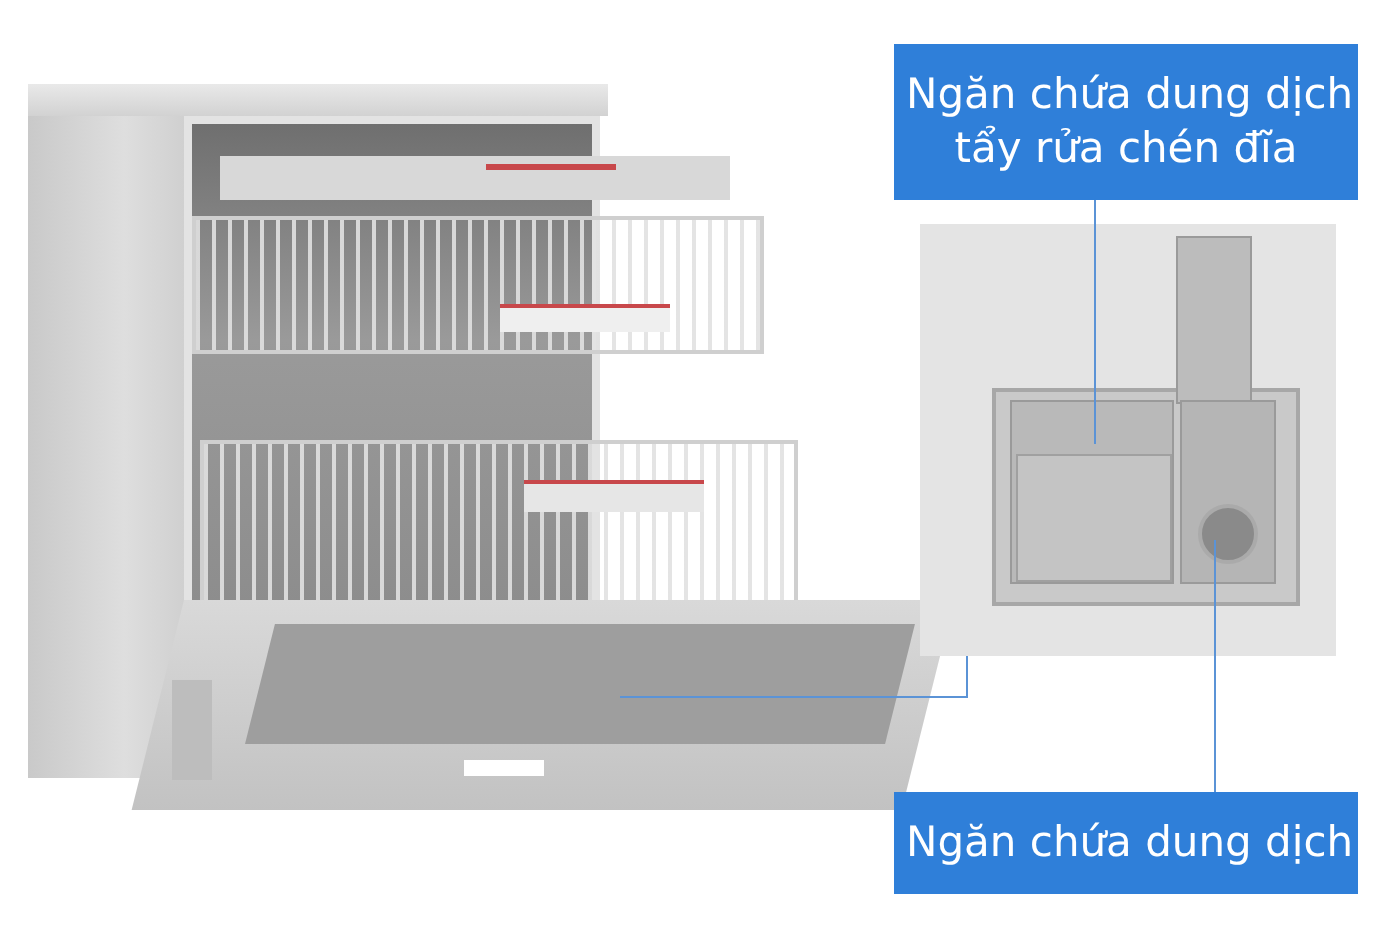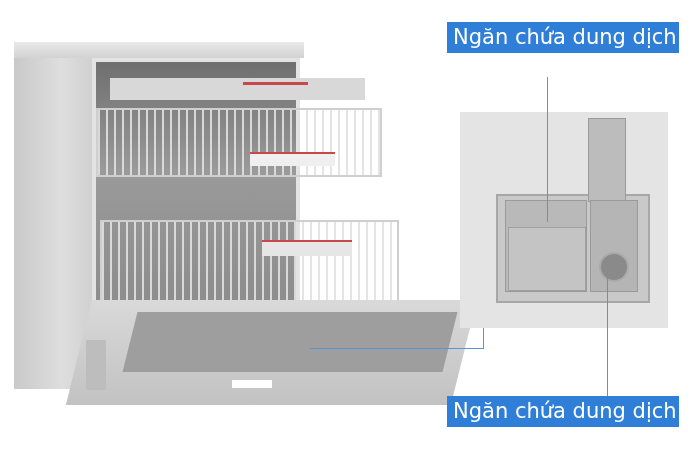--- a/index.html
+++ b/index.html
@@ -1,20 +1,20 @@
 <!DOCTYPE html>
 <html><head>
 <meta charset="utf-8">
 <style>
   html, body { margin:0; padding:0; }
   body { width:700px; height:467px; background:#ffffff; position:relative; overflow:hidden; font-family:"DejaVu Sans", sans-serif; }
   .abs { position:absolute; }
   .label {
     position:absolute; background:#2f7fd9; color:#fff; text-align:center;
-    font-size:21px; line-height:27px; padding:2px 6px; white-space:nowrap;
+    font-size:21px; line-height:27px; padding:12px 6px; white-space:nowrap;
   }
   .line { position:absolute; background:#5b93d6; }
   
   .dw-side { background:linear-gradient(90deg,#c9c9c9,#dedede 60%,#cfcfcf); }
   .dw-top { background:linear-gradient(180deg,#e9e9e9,#d2d2d2); }
   .tub { background:linear-gradient(180deg,#6f6f6f,#9a9a9a 40%,#8a8a8a); }
   .rack { border:2px solid #cfcfcf; background:repeating-linear-gradient(90deg, rgba(225,225,225,.9) 0 2px, transparent 2px 8px); }
   .door { background:linear-gradient(180deg,#d9d9d9,#c2c2c2); }
   .red { background:#c8484b; }
   .inset { background:#e4e4e4; }
@@ -55,16 +55,17 @@
   <div class="abs" style="left:139px;top:140px;width:26px;height:26px;border-radius:50%;background:#8a8a8a;border:2px solid #aaa;"></div>
 </div>
 
 <div class="line" style="left:547px;top:77px;width:1px;height:145px;"></div>
 <div class="line" style="left:607px;top:270px;width:1px;height:128px;"></div>
 <div class="line" style="left:310px;top:348px;width:174px;height:1px;"></div>
 <div class="line" style="left:483px;top:328px;width:1px;height:21px;"></div>
 
 <div class="label" style="left:447px;top:22px;width:220px;">
   <div>Ngăn chứa dung dịch</div>
+  <div>tẩy rửa chén đĩa</div>
 </div>
 <div class="label" style="left:447px;top:396px;width:220px;">
   <div>Ngăn chứa dung dịch</div>
 </div>
 
 </body></html>

